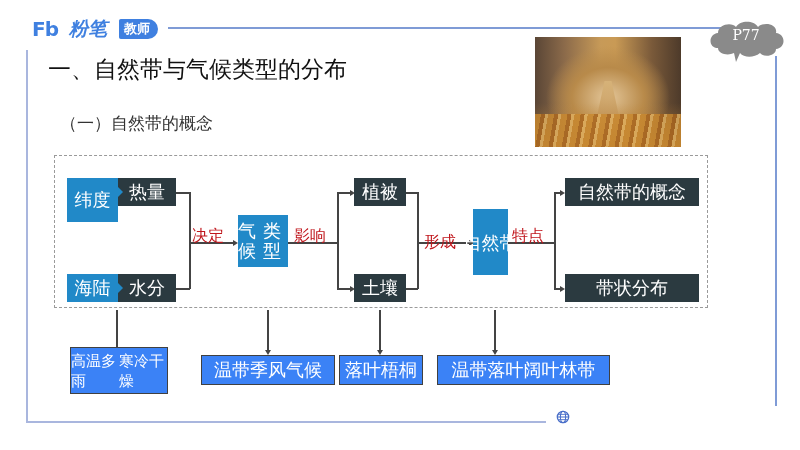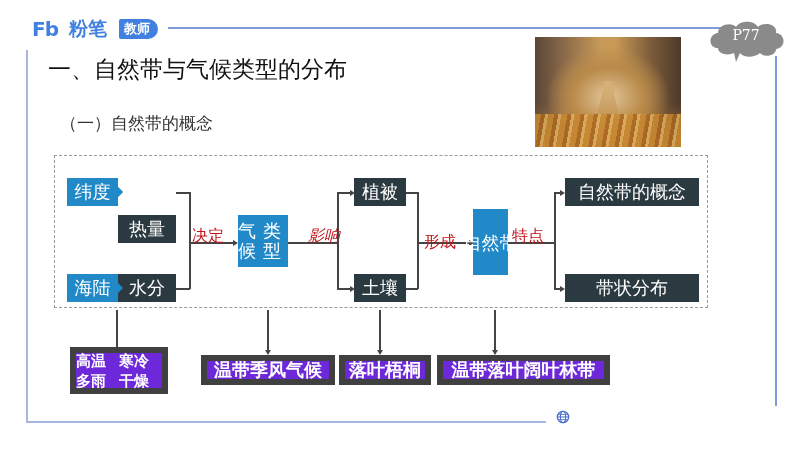--- a/index.html
+++ b/index.html
@@ -6,21 +6,21 @@
   html, body { width: 800px; height: 450px; background: #ffffff; overflow: hidden; }
   body { position: relative; font-family: "DejaVu Sans", "Liberation Sans", sans-serif; color: #222; }
 
   .frame-top { position: absolute; left: 168px; top: 27px; width: 572px; height: 2px; background: #7f9bd6; }
   .frame-left { position: absolute; left: 26px; top: 50px; width: 2px; height: 372px; background: #a9b6de; }
   .frame-bottom { position: absolute; left: 26px; top: 421px; width: 520px; height: 2px; background: #a9b6de; }
   .frame-right { position: absolute; left: 775px; top: 56px; width: 2px; height: 350px; background: #7f9bd6; }
 
   .logo { position: absolute; left: 32px; top: 17px; height: 24px; display: flex; align-items: center; gap: 8px; }
   .logo-fb { color: #3f80e0; font-weight: bold; font-size: 20px; font-family: "DejaVu Sans", sans-serif; letter-spacing: -1px; }
-  .logo-name { color: #3f80e0; font-weight: bold; font-size: 19px; margin-left: 3px; }
+  .logo-name { color: #3f80e0; font-weight: bold; font-size: 19px; margin-left: 3px; font-style: italic; }
   .logo-badge { margin-left: 4px; background: #3f80e0; color: #fff; font-size: 13px; font-weight: bold; padding: 1px 8px 1px 5px; border-radius: 2px 11px 11px 2px; }
 
   .title { position: absolute; left: 48px; top: 54px; font-size: 23px; color: #111; }
   .subtitle { position: absolute; left: 60px; top: 112px; font-size: 17px; color: #333; }
 
   .photo { position: absolute; left: 535px; top: 37px; width: 146px; height: 110px; overflow: hidden;
     background:
       linear-gradient(180deg, rgba(230,210,170,0.0) 0%, rgba(210,160,80,0.0) 60%, rgba(200,140,60,0.6) 100%),
       radial-gradient(ellipse at 50% 55%, #e4c79a 0%, #b88a4a 35%, transparent 60%),
       linear-gradient(90deg, #5a4636 0%, #8b6a4a 20%, #c79a58 45%, #c99a55 55%, #7a5a3a 80%, #4d3a2a 100%);
@@ -30,21 +30,21 @@
 
   .cloud { position: absolute; left: 706px; top: 18px; width: 80px; height: 46px; }
   .cloud svg { position: absolute; left: 0; top: 0; }
   .cloud-label { position: absolute; left: 0; top: 9px; width: 80px; text-align: center; color: #fff; font-family: "DejaVu Serif", "Liberation Serif", serif; font-size: 14px; }
 
   .dashed-box { position: absolute; left: 54px; top: 155px; width: 654px; height: 153px; border: 1.5px dashed #9a9a9a; }
 
   .box { position: absolute; display: flex; align-items: center; justify-content: center; color: #fff; font-size: 18px; }
   .blue { background: #2189c8; }
   .dark { background: #2b3a40; }
-  .blue-b { background: #6d28d9; border: 6px solid #404040; font-weight: bold; }
+  .blue-b { background: #3b82f6; border: 1px solid #404040; }
   .red { position: absolute; color: #c0161c; font-size: 16px; margin-top: 8px; }
 
   .line { position: absolute; background: #444; }
   .arrow { position: absolute; width: 0; height: 0; border-top: 3px solid transparent; border-bottom: 3px solid transparent; border-left: 5px solid #444; }
   .arrow-down { position: absolute; width: 0; height: 0; border-left: 3px solid transparent; border-right: 3px solid transparent; border-top: 5px solid #444; }
   .chev { position: absolute; width: 0; height: 0; border-top: 5px solid transparent; border-bottom: 5px solid transparent; border-left: 5px solid #2189c8; }
 
   .vtext { flex-direction: row; line-height: 20px; }
 
   .footer-url { position: absolute; left: 556px; top: 410px; display: flex; align-items: center; color: #4a6fc9; font-size: 15px; }
@@ -74,23 +74,23 @@
 
 <div class="cloud">
   <svg width="80" height="50" viewBox="0 0 80 50">
     <path d="M12 30 C2 30 2 16 12 15 C12 6 26 4 30 9 C34 2 48 2 52 9 C58 3 72 6 70 15 C80 16 80 30 70 31 C70 38 58 40 54 35 C48 40 38 40 34 35 L30 44 L28 35 C22 38 12 36 12 30 Z" fill="#8a8a8a"></path>
   </svg>
   <div class="cloud-label">P77</div>
 </div>
 
 <div class="dashed-box"></div>
 
-<div class="box blue" style="left:67px;top:178px;width:51px;height:28px;">纬度</div>
+<div class="box blue" style="left:67px;top:178px;width:51px;height:44px;">纬度</div>
 <div class="chev" style="left:118px;top:187px;"></div>
-<div class="box dark" style="left:118px;top:178px;width:58px;height:28px;margin-top:37px;">
+<div class="box dark" style="left:118px;top:178px;width:58px;height:28px;">
     <span>热量</span>
   </div>
 <div class="chev" style="left:118px;top:187px;z-index:2;"></div>
 
 <div class="box blue" style="left:67px;top:274px;width:51px;height:28px;">海陆</div>
 <div class="box dark" style="left:118px;top:274px;width:58px;height:28px;">
     <span>水分</span>
   </div>
 <div class="chev" style="left:118px;top:283px;z-index:2;"></div>
 
@@ -100,21 +100,21 @@
 <div class="line" style="left:189px;top:242px;width:46px;height:1.5px;"></div>
 <div class="arrow" style="left:233px;top:240px;"></div>
 <div class="red" style="left:192px;top:218px;">决定</div>
 
 <div class="box blue vtext" style="left:238px;top:215px;width:50px;height:52px;">
   <span>气候</span>
   <span>类型</span>
 </div>
 
 <div class="line" style="left:288px;top:242px;width:50px;height:1.5px;"></div>
-<div class="red" style="left:308px;top:218px;font-style:italic;">影响</div>
+<div class="red" style="left:294px;top:218px;">影响</div>
 <div class="line" style="left:337px;top:192px;width:1.5px;height:97px;"></div>
 <div class="line" style="left:337px;top:192px;width:14px;height:1.5px;"></div>
 <div class="line" style="left:337px;top:288px;width:14px;height:1.5px;"></div>
 <div class="arrow" style="left:350px;top:190px;"></div>
 <div class="arrow" style="left:350px;top:286px;"></div>
 
 <div class="box dark" style="left:354px;top:178px;width:52px;height:28px;">植被</div>
 <div class="box dark" style="left:354px;top:274px;width:52px;height:28px;">土壤</div>
 
 <div class="line" style="left:406px;top:192px;width:12px;height:1.5px;"></div>
@@ -147,21 +147,21 @@
 <div class="line" style="left:379px;top:310px;width:1.5px;height:42px;"></div>
 <div class="arrow-down" style="left:377px;top:350px;"></div>
 <div class="line" style="left:494px;top:310px;width:1.5px;height:42px;"></div>
 <div class="arrow-down" style="left:492px;top:350px;"></div>
 
 <div class="box blue-b vtext" style="left:70px;top:347px;width:98px;height:47px;font-size:15px;line-height:20px;">
   <span>高温多雨</span>
   <span>寒冷干燥</span>
 </div>
 <div class="box blue-b" style="left:201px;top:355px;width:134px;height:30px;">温带季风气候</div>
-<div class="box blue-b" style="left:339px;top:355px;width:92px;height:30px;text-align:center;">落叶梧桐</div>
+<div class="box blue-b" style="left:339px;top:355px;width:84px;height:30px;text-align:center;">落叶梧桐</div>
 <div class="box blue-b" style="left:437px;top:355px;width:173px;height:30px;">温带落叶阔叶林带</div>
 
 <div class="footer-url">
   <svg class="globe" viewBox="0 0 16 16">
     <circle cx="8" cy="8" r="6.5" fill="none" stroke="#4a6fc9" stroke-width="1.5"></circle>
     <ellipse cx="8" cy="8" rx="3" ry="6.5" fill="none" stroke="#4a6fc9" stroke-width="1.2"></ellipse>
     <line x1="1.5" y1="8" x2="14.5" y2="8" stroke="#4a6fc9" stroke-width="1.2"></line>
     <line x1="2.5" y1="5" x2="13.5" y2="5" stroke="#4a6fc9" stroke-width="1"></line>
     <line x1="2.5" y1="11" x2="13.5" y2="11" stroke="#4a6fc9" stroke-width="1"></line>
   </svg>

